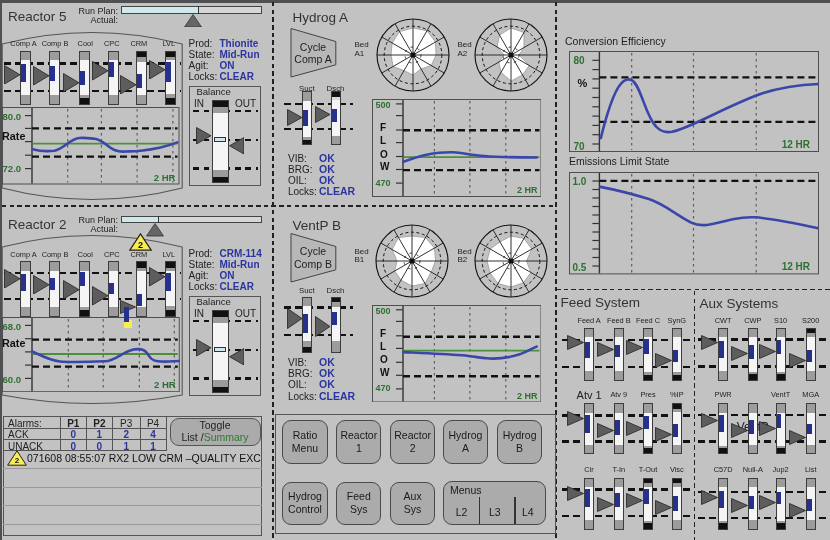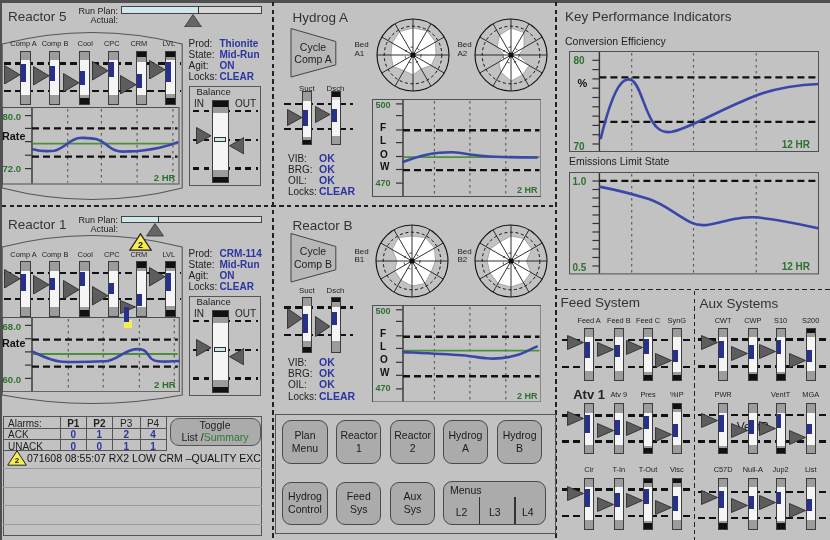--- a/index.html
+++ b/index.html
@@ -130,21 +130,21 @@
       <div style="position:absolute;left:0;bottom:5.5px;width:100%;height:6.5px;background:#9c9c9c"></div>
       <div style="position:absolute;left:0;bottom:0;width:100%;height:5.5px;background:#111"></div>
     </div>
     <div class="a" style="left:214.0px;top:136.5px;width:12px;height:5.5px;background:#cfe8ec;border:1px solid #333;"></div>
     <svg class="a" style="left:196.0px;top:126.75px" width="15.5" height="17.5" viewBox="0 0 15.5 17.5">
       <polygon points="0.5,0.5 15.0,8.75 0.5,17.0" fill="#5d5d5d" stroke="#222" stroke-width="0.8"></polygon>
     </svg>
     <svg class="a" style="left:228.5px;top:137.25px" width="15.5" height="17.5" viewBox="0 0 15.5 17.5">
       <polygon points="15.0,0.5 0.5,8.75 15.0,17.0" fill="#5d5d5d" stroke="#222" stroke-width="0.8"></polygon>
     </svg>
-    <div class="a" style="left:8px;top:217.5px;font-size:13.5px;font-weight:normal;color:#333;line-height:14.5px;white-space:nowrap;">Reactor 1</div>
+    <div class="a" style="left:8px;top:217.5px;font-size:13.5px;font-weight:normal;color:#333;line-height:14.5px;white-space:nowrap;">Reactor 2</div>
     <div class="a" style="left:118px;top:215.0px;font-size:9px;font-weight:normal;color:#222;line-height:10px;white-space:nowrap;transform:translateX(-100%);">Run Plan:</div>
     <div class="a" style="left:118px;top:224.0px;font-size:9px;font-weight:normal;color:#222;line-height:10px;white-space:nowrap;transform:translateX(-100%);">Actual:</div>
     <div class="a" style="left:121px;top:215.5px;width:140.5px;height:7.5px;background:#d7d7d7;border:1px solid #444;"></div>
     <div class="a" style="left:122px;top:216.5px;width:35.5px;height:5.5px;background:#cfe8ec;"></div>
     <div class="a" style="left:157.5px;top:215.5px;width:1.5px;height:7.5px;background:#333;"></div>
     <svg class="a" style="left:146.0px;top:223.0px" width="18" height="13.5" viewBox="0 0 18 13.5">
       <polygon points="9.0,0.5 17.5,13.0 0.5,13.0" fill="#666" stroke="#333" stroke-width="0.8"></polygon>
     </svg>
     <svg class="a" style="left:0;top:234px" width="186" height="175" viewBox="0 0 186 175">
       <path d="M 2.2,13 Q 92,-10 182.2,13 L 182.2,161 Q 92,178 2.2,161 Z" fill="#c2c2c2" stroke="#555" stroke-width="1.1"></path>
@@ -396,21 +396,21 @@
       <line x1="31.5" y1="58.1" x2="167.5" y2="58.1" stroke="#4c8f3c" stroke-width="1.8"></line>
       <path d="M31.5,62.7 C40,59.5 55,54.5 67,53.7 C75,53.2 78,53.1 81.2,53.3 C90,53.9 100,56 112.1,57 C125,58 150,58.5 164.7,58.5" fill="none" stroke="#3a47a8" stroke-width="2.6" stroke-linecap="round"></path>
       <text x="3.5" y="8.6" style="font-family:Liberation Sans,sans-serif;font-weight:bold;font-size:9px" fill="#2e7031">500</text>
       <text x="3.5" y="86.6" style="font-family:Liberation Sans,sans-serif;font-weight:bold;font-size:9px" fill="#2e7031">470</text>
       <text x="8" y="31.8" style="font-family:Liberation Sans,sans-serif;font-weight:bold;font-size:10px" fill="#111">F</text>
       <text x="8" y="45.2" style="font-family:Liberation Sans,sans-serif;font-weight:bold;font-size:10px" fill="#111">L</text>
       <text x="8" y="58.6" style="font-family:Liberation Sans,sans-serif;font-weight:bold;font-size:10px" fill="#111">O</text>
       <text x="8" y="71.3" style="font-family:Liberation Sans,sans-serif;font-weight:bold;font-size:10px" fill="#111">W</text>
       <text x="165.5" y="94" text-anchor="end" style="font-family:Liberation Sans,sans-serif;font-weight:bold;font-size:9px" fill="#2e7031">2 HR</text>
     </svg>
-    <div class="a" style="left:292.5px;top:218.5px;font-size:13.5px;font-weight:normal;color:#333;line-height:14.5px;white-space:nowrap;">Reactor B</div>
+    <div class="a" style="left:292.5px;top:218.5px;font-size:13.5px;font-weight:normal;color:#333;line-height:14.5px;white-space:nowrap;">VentP B</div>
     <svg class="a" style="left:289px;top:231.5px" width="50" height="52" viewBox="0 0 50 52">
       <polygon points="2,1.5 46.8,14.5 46.8,37.8 2,50" fill="#b7b7b7" stroke="#444" stroke-width="1"></polygon>
     </svg>
     <div class="a" style="left:313px;top:246.0px;font-size:10.5px;font-weight:normal;color:#222;line-height:11.5px;white-space:nowrap;transform:translateX(-50%);">Cycle</div>
     <div class="a" style="left:313px;top:258.5px;font-size:10.5px;font-weight:normal;color:#222;line-height:11.5px;white-space:nowrap;transform:translateX(-50%);">Comp B</div>
     <div class="a" style="left:354.5px;top:246.5px;font-size:8px;font-weight:normal;color:#222;line-height:9px;white-space:nowrap;">Bed</div>
     <div class="a" style="left:354.5px;top:255.0px;font-size:8px;font-weight:normal;color:#222;line-height:9px;white-space:nowrap;">B1</div>
     <div class="a" style="left:457.5px;top:246.5px;font-size:8px;font-weight:normal;color:#222;line-height:9px;white-space:nowrap;">Bed</div>
     <div class="a" style="left:457.5px;top:255.0px;font-size:8px;font-weight:normal;color:#222;line-height:9px;white-space:nowrap;">B2</div>
     <div class="a" style="left:288px;top:357.0px;font-size:10px;font-weight:normal;color:#222;line-height:11px;white-space:nowrap;">VIB:</div>
@@ -501,21 +501,21 @@
       <text x="3.5" y="8.5" style="font-family:Liberation Sans,sans-serif;font-weight:bold;font-size:9px" fill="#2e7031">500</text>
       <text x="3.5" y="86.4" style="font-family:Liberation Sans,sans-serif;font-weight:bold;font-size:9px" fill="#2e7031">470</text>
       <text x="8" y="31.6" style="font-family:Liberation Sans,sans-serif;font-weight:bold;font-size:10px" fill="#111">F</text>
       <text x="8" y="45" style="font-family:Liberation Sans,sans-serif;font-weight:bold;font-size:10px" fill="#111">L</text>
       <text x="8" y="58.4" style="font-family:Liberation Sans,sans-serif;font-weight:bold;font-size:10px" fill="#111">O</text>
       <text x="8" y="71.1" style="font-family:Liberation Sans,sans-serif;font-weight:bold;font-size:10px" fill="#111">W</text>
       <text x="165.5" y="93.5" text-anchor="end" style="font-family:Liberation Sans,sans-serif;font-weight:bold;font-size:9px" fill="#2e7031">2 HR</text>
     </svg>
     <div class="a" style="left:274.8px;top:413.5px;width:281.7px;height:120.7px;border:1.2px solid #555;"></div>
     <div class="a" style="left:282.4px;top:420.4px;width:45.2px;height:43.4px;background:#ababab;border:1.3px solid #4a4a4a;border-radius:9px;"></div>
-    <div class="a" style="left:305.0px;top:429.59999999999997px;font-size:10.5px;font-weight:normal;color:#1a1a1a;line-height:11.5px;white-space:nowrap;transform:translateX(-50%);">Plan</div>
+    <div class="a" style="left:305.0px;top:429.59999999999997px;font-size:10.5px;font-weight:normal;color:#1a1a1a;line-height:11.5px;white-space:nowrap;transform:translateX(-50%);">Ratio</div>
     <div class="a" style="left:305.0px;top:442.59999999999997px;font-size:10.5px;font-weight:normal;color:#1a1a1a;line-height:11.5px;white-space:nowrap;transform:translateX(-50%);">Menu</div>
     <div class="a" style="left:336.2px;top:420.4px;width:45.2px;height:43.4px;background:#ababab;border:1.3px solid #4a4a4a;border-radius:9px;"></div>
     <div class="a" style="left:358.8px;top:429.59999999999997px;font-size:10.5px;font-weight:normal;color:#1a1a1a;line-height:11.5px;white-space:nowrap;transform:translateX(-50%);">Reactor</div>
     <div class="a" style="left:358.8px;top:442.59999999999997px;font-size:10.5px;font-weight:normal;color:#1a1a1a;line-height:11.5px;white-space:nowrap;transform:translateX(-50%);">1</div>
     <div class="a" style="left:390px;top:420.4px;width:45.2px;height:43.4px;background:#ababab;border:1.3px solid #4a4a4a;border-radius:9px;"></div>
     <div class="a" style="left:412.6px;top:429.59999999999997px;font-size:10.5px;font-weight:normal;color:#1a1a1a;line-height:11.5px;white-space:nowrap;transform:translateX(-50%);">Reactor</div>
     <div class="a" style="left:412.6px;top:442.59999999999997px;font-size:10.5px;font-weight:normal;color:#1a1a1a;line-height:11.5px;white-space:nowrap;transform:translateX(-50%);">2</div>
     <div class="a" style="left:442.8px;top:420.4px;width:45.2px;height:43.4px;background:#ababab;border:1.3px solid #4a4a4a;border-radius:9px;"></div>
     <div class="a" style="left:465.40000000000003px;top:429.59999999999997px;font-size:10.5px;font-weight:normal;color:#1a1a1a;line-height:11.5px;white-space:nowrap;transform:translateX(-50%);">Hydrog</div>
     <div class="a" style="left:465.40000000000003px;top:442.59999999999997px;font-size:10.5px;font-weight:normal;color:#1a1a1a;line-height:11.5px;white-space:nowrap;transform:translateX(-50%);">A</div>
@@ -531,21 +531,20 @@
     <div class="a" style="left:390px;top:482.2px;width:45.2px;height:42.7px;background:#ababab;border:1.3px solid #4a4a4a;border-radius:9px;"></div>
     <div class="a" style="left:412.6px;top:491.05px;font-size:10.5px;font-weight:normal;color:#1a1a1a;line-height:11.5px;white-space:nowrap;transform:translateX(-50%);">Aux</div>
     <div class="a" style="left:412.6px;top:504.05px;font-size:10.5px;font-weight:normal;color:#1a1a1a;line-height:11.5px;white-space:nowrap;transform:translateX(-50%);">Sys</div>
     <div class="a" style="left:442.8px;top:481.1px;width:103.5px;height:43.8px;background:#ababab;border:1.3px solid #4a4a4a;border-radius:9px;"></div>
     <div class="a" style="left:450px;top:484.5px;font-size:10.5px;font-weight:normal;color:#1a1a1a;line-height:11.5px;white-space:nowrap;">Menus</div>
     <div class="a" style="left:478.5px;top:497px;width:1.8px;height:27px;background:#333;"></div>
     <div class="a" style="left:514px;top:497px;width:1.8px;height:27px;background:#333;"></div>
     <div class="a" style="left:461.5px;top:507px;font-size:10.5px;font-weight:normal;color:#1a1a1a;line-height:11.5px;white-space:nowrap;transform:translateX(-50%);">L2</div>
     <div class="a" style="left:494.8px;top:507px;font-size:10.5px;font-weight:normal;color:#1a1a1a;line-height:11.5px;white-space:nowrap;transform:translateX(-50%);">L3</div>
     <div class="a" style="left:527.8px;top:507px;font-size:10.5px;font-weight:normal;color:#1a1a1a;line-height:11.5px;white-space:nowrap;transform:translateX(-50%);">L4</div>
-    <div class="a" style="left:565px;top:9.5px;font-size:13.5px;font-weight:normal;color:#333;line-height:14.5px;white-space:nowrap;">Key Performance Indicators</div>
     <div class="a" style="left:565px;top:35.5px;font-size:10.5px;font-weight:normal;color:#222;line-height:11.5px;white-space:nowrap;">Conversion Efficiency</div>
     <svg class="a" style="left:568.5px;top:51.2px" width="250" height="101" viewBox="0 0 250 101">
       <rect x="0.5" y="0.5" width="249" height="100" fill="none" stroke="#4f4f4f" stroke-width="1"></rect>
       <line x1="30.4" y1="1" x2="30.4" y2="100" stroke="#333" stroke-width="1.4"></line>
       <line x1="23.4" y1="9.3" x2="29.9" y2="9.3" stroke="#333" stroke-width="1.2"></line>
       <line x1="23.4" y1="18.6" x2="29.9" y2="18.6" stroke="#333" stroke-width="1.2"></line>
       <line x1="23.4" y1="27.9" x2="29.9" y2="27.9" stroke="#333" stroke-width="1.2"></line>
       <line x1="23.4" y1="37.2" x2="29.9" y2="37.2" stroke="#333" stroke-width="1.2"></line>
       <line x1="23.4" y1="46.5" x2="29.9" y2="46.5" stroke="#333" stroke-width="1.2"></line>
       <line x1="23.4" y1="55.8" x2="29.9" y2="55.8" stroke="#333" stroke-width="1.2"></line>
@@ -625,21 +624,21 @@
       <div style="position:absolute;left:0;top:0px;width:100%;height:8.5px;background:#9c9c9c"></div>
       <div style="position:absolute;left:0;top:46.099999999999966px;width:100%;height:5px;background:#111"></div>
       <div style="position:absolute;left:0;top:43.599999999999966px;width:100%;height:2.5px;background:#9c9c9c"></div>
     </div>
     <div class="a" style="left:673.0999999999999px;top:349.6px;width:4.6px;height:12.299999999999955px;background:#26318e;"></div>
     <svg class="a" style="left:654.8px;top:352.5px" width="17" height="15" viewBox="0 0 17 15">
       <polygon points="0.5,0.5 16.5,7.5 0.5,14.5" fill="#5d5d5d" stroke="#222" stroke-width="0.8"></polygon>
     </svg>
     <div class="a" style="left:562px;top:414.2px;width:129px;height:2.4px;background:repeating-linear-gradient(90deg,#111 0 7px,transparent 7px 11px);"></div>
     <div class="a" style="left:562px;top:440.40000000000003px;width:129px;height:2.4px;background:repeating-linear-gradient(90deg,#111 0 7px,transparent 7px 11px);"></div>
-    <div class="a" style="left:589.1px;top:390.8px;font-size:13px;font-weight:bold;color:#222;line-height:8.4px;white-space:nowrap;transform:translateX(-50%);">Atv 1</div>
+    <div class="a" style="left:589.1px;top:390.8px;font-size:11px;font-weight:normal;color:#222;line-height:8.4px;white-space:nowrap;transform:translateX(-50%);">Atv 1</div>
     <div class="a" style="left:618.8px;top:390.8px;font-size:7.4px;font-weight:normal;color:#222;line-height:8.4px;white-space:nowrap;transform:translateX(-50%);">Atv 9</div>
     <div class="a" style="left:648px;top:390.8px;font-size:7.4px;font-weight:normal;color:#222;line-height:8.4px;white-space:nowrap;transform:translateX(-50%);">Pres</div>
     <div class="a" style="left:676.8px;top:390.8px;font-size:7.4px;font-weight:normal;color:#222;line-height:8.4px;white-space:nowrap;transform:translateX(-50%);">%IP</div>
     <div class="a" style="left:584.1px;top:403px;width:10px;height:51.19999999999999px;background:#f5f5f5;border:1px solid #3c3c3c;overflow:hidden;">
       <div style="position:absolute;left:0;top:0px;width:100%;height:8.5px;background:#9c9c9c"></div>
       <div style="position:absolute;left:0;top:40.69999999999999px;width:100%;height:8.5px;background:#9c9c9c"></div>
     </div>
     <div class="a" style="left:585.4px;top:415px;width:4.6px;height:18.30000000000001px;background:#26318e;"></div>
     <svg class="a" style="left:567.1px;top:411.0px" width="17" height="15" viewBox="0 0 17 15">
       <polygon points="0.5,0.5 16.5,7.5 0.5,14.5" fill="#5d5d5d" stroke="#222" stroke-width="0.8"></polygon>

